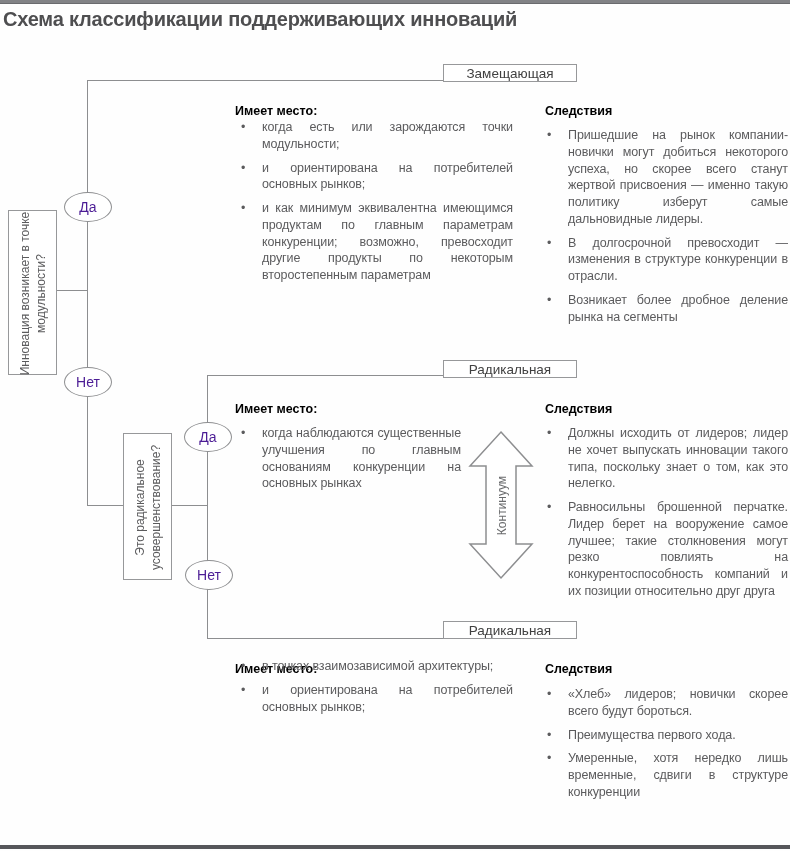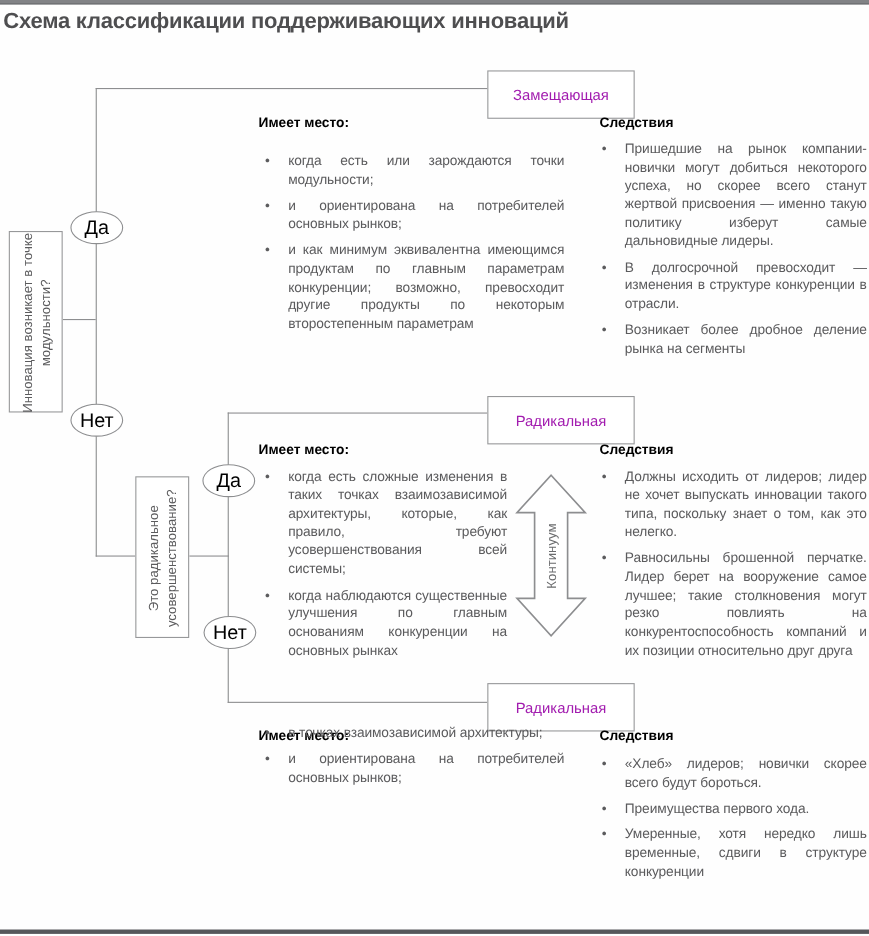--- a/index.html
+++ b/index.html
@@ -22,26 +22,26 @@
     position:absolute; border:1px solid #97989a; background:#ffffff;
   }
   .qbox .rot{
     position:absolute; display:flex; align-items:center; justify-content:center;
     text-align:center; font-size:12px; line-height:1.3; color:#5b5b5d;
     transform:rotate(-90deg);
   }
   .decision{
     position:absolute; width:48px; height:30px; border:1px solid #8d8e90;
     border-radius:50%; background:#ffffff; display:flex; align-items:center;
-    justify-content:center; font-size:18px; color:#000000;
+    justify-content:center; font-size:14px; color:#4c1d95;
   }
   .cat{
-    position:absolute; left:443px; width:134px; height:44px;
+    position:absolute; left:443px; width:134px; height:18px;
     border:1px solid #97989a; background:#ffffff; display:flex;
-    align-items:center; justify-content:center; font-size:13.5px; color:#a21caf;
+    align-items:center; justify-content:center; font-size:13.5px; color:#404040;
   }
   .col-header{
     position:absolute; font-size:12.5px; font-weight:bold; color:#000000;
   }
   .blist{
     position:absolute; list-style:none; font-size:12.5px; line-height:1.34;
     text-align:justify; color:#5b5b5d; letter-spacing:-0.1px;
   }
   .blist li{ position:relative; margin-bottom:7px; }
   .occurs li{ padding-left:27px; }
@@ -90,35 +90,34 @@
   <div class="cat" style="top:621px;">Радикальная</div>
 
   <div class="arrow-wrap">
     <svg width="66" height="150" viewBox="0 0 66 150">
       <polygon points="33,2 64,36 48,36 48,114 64,114 33,148 2,114 18,114 18,36 2,36" fill="#ffffff" stroke="#8d8e90" stroke-width="1.5"></polygon>
     </svg>
   </div>
   <div class="continuum-label">Континуум</div>
 
   <div class="col-header" style="left:235px; top:104px;">Имеет место:</div>
-  <ul class="blist occurs" style="left:235px; top:138px; width:278px;">
+  <ul class="blist occurs" style="left:235px; top:119px; width:278px;">
     <li>когда есть или зарождаются точки модульности;</li>
     <li>и ориентирована на потребителей основных рынков;</li>
     <li>и как минимум эквивалентна имеющимся продуктам по главным параметрам конкуренции; возможно, превосходит другие продукты по некоторым второстепенным параметрам</li>
   </ul>
   <div class="col-header" style="left:545px; top:104px;">Следствия</div>
   <ul class="blist cons" style="left:545px; top:127px; width:243px;">
     <li>Пришедшие на рынок компании-новички могут добиться некоторого успеха, но скорее всего станут жертвой присвоения — именно такую политику изберут самые дальновидные лидеры.</li>
     <li>В долгосрочной превосходит — изменения в структуре конкуренции в отрасли.</li>
     <li>Возникает более дробное деление рынка на сегменты</li>
   </ul>
 
   <div class="col-header" style="left:235px; top:402px;">Имеет место:</div>
   <ul class="blist occurs" style="left:235px; top:425px; width:226px;">
-    <li>когда есть сложные изменения в таких точках взаимозависимой архитектуры, которые, как правило, требуют усовершенствования всей системы;</li>
     <li>когда наблюдаются существенные улучшения по главным основаниям конкуренции на основных рынках</li>
   </ul>
   <div class="col-header" style="left:545px; top:402px;">Следствия</div>
   <ul class="blist cons" style="left:545px; top:425px; width:243px;">
     <li>Должны исходить от лидеров; лидер не хочет выпускать инновации такого типа, поскольку знает о том, как это нелегко.</li>
     <li>Равносильны брошенной перчатке. Лидер берет на вооружение самое лучшее; такие столкновения могут резко повлиять на конкурентоспособность компаний и их позиции относительно друг друга</li>
   </ul>
 
   <div class="col-header" style="left:235px; top:662px;">Имеет место:</div>
   <ul class="blist occurs" style="left:235px; top:658px; width:278px;">

